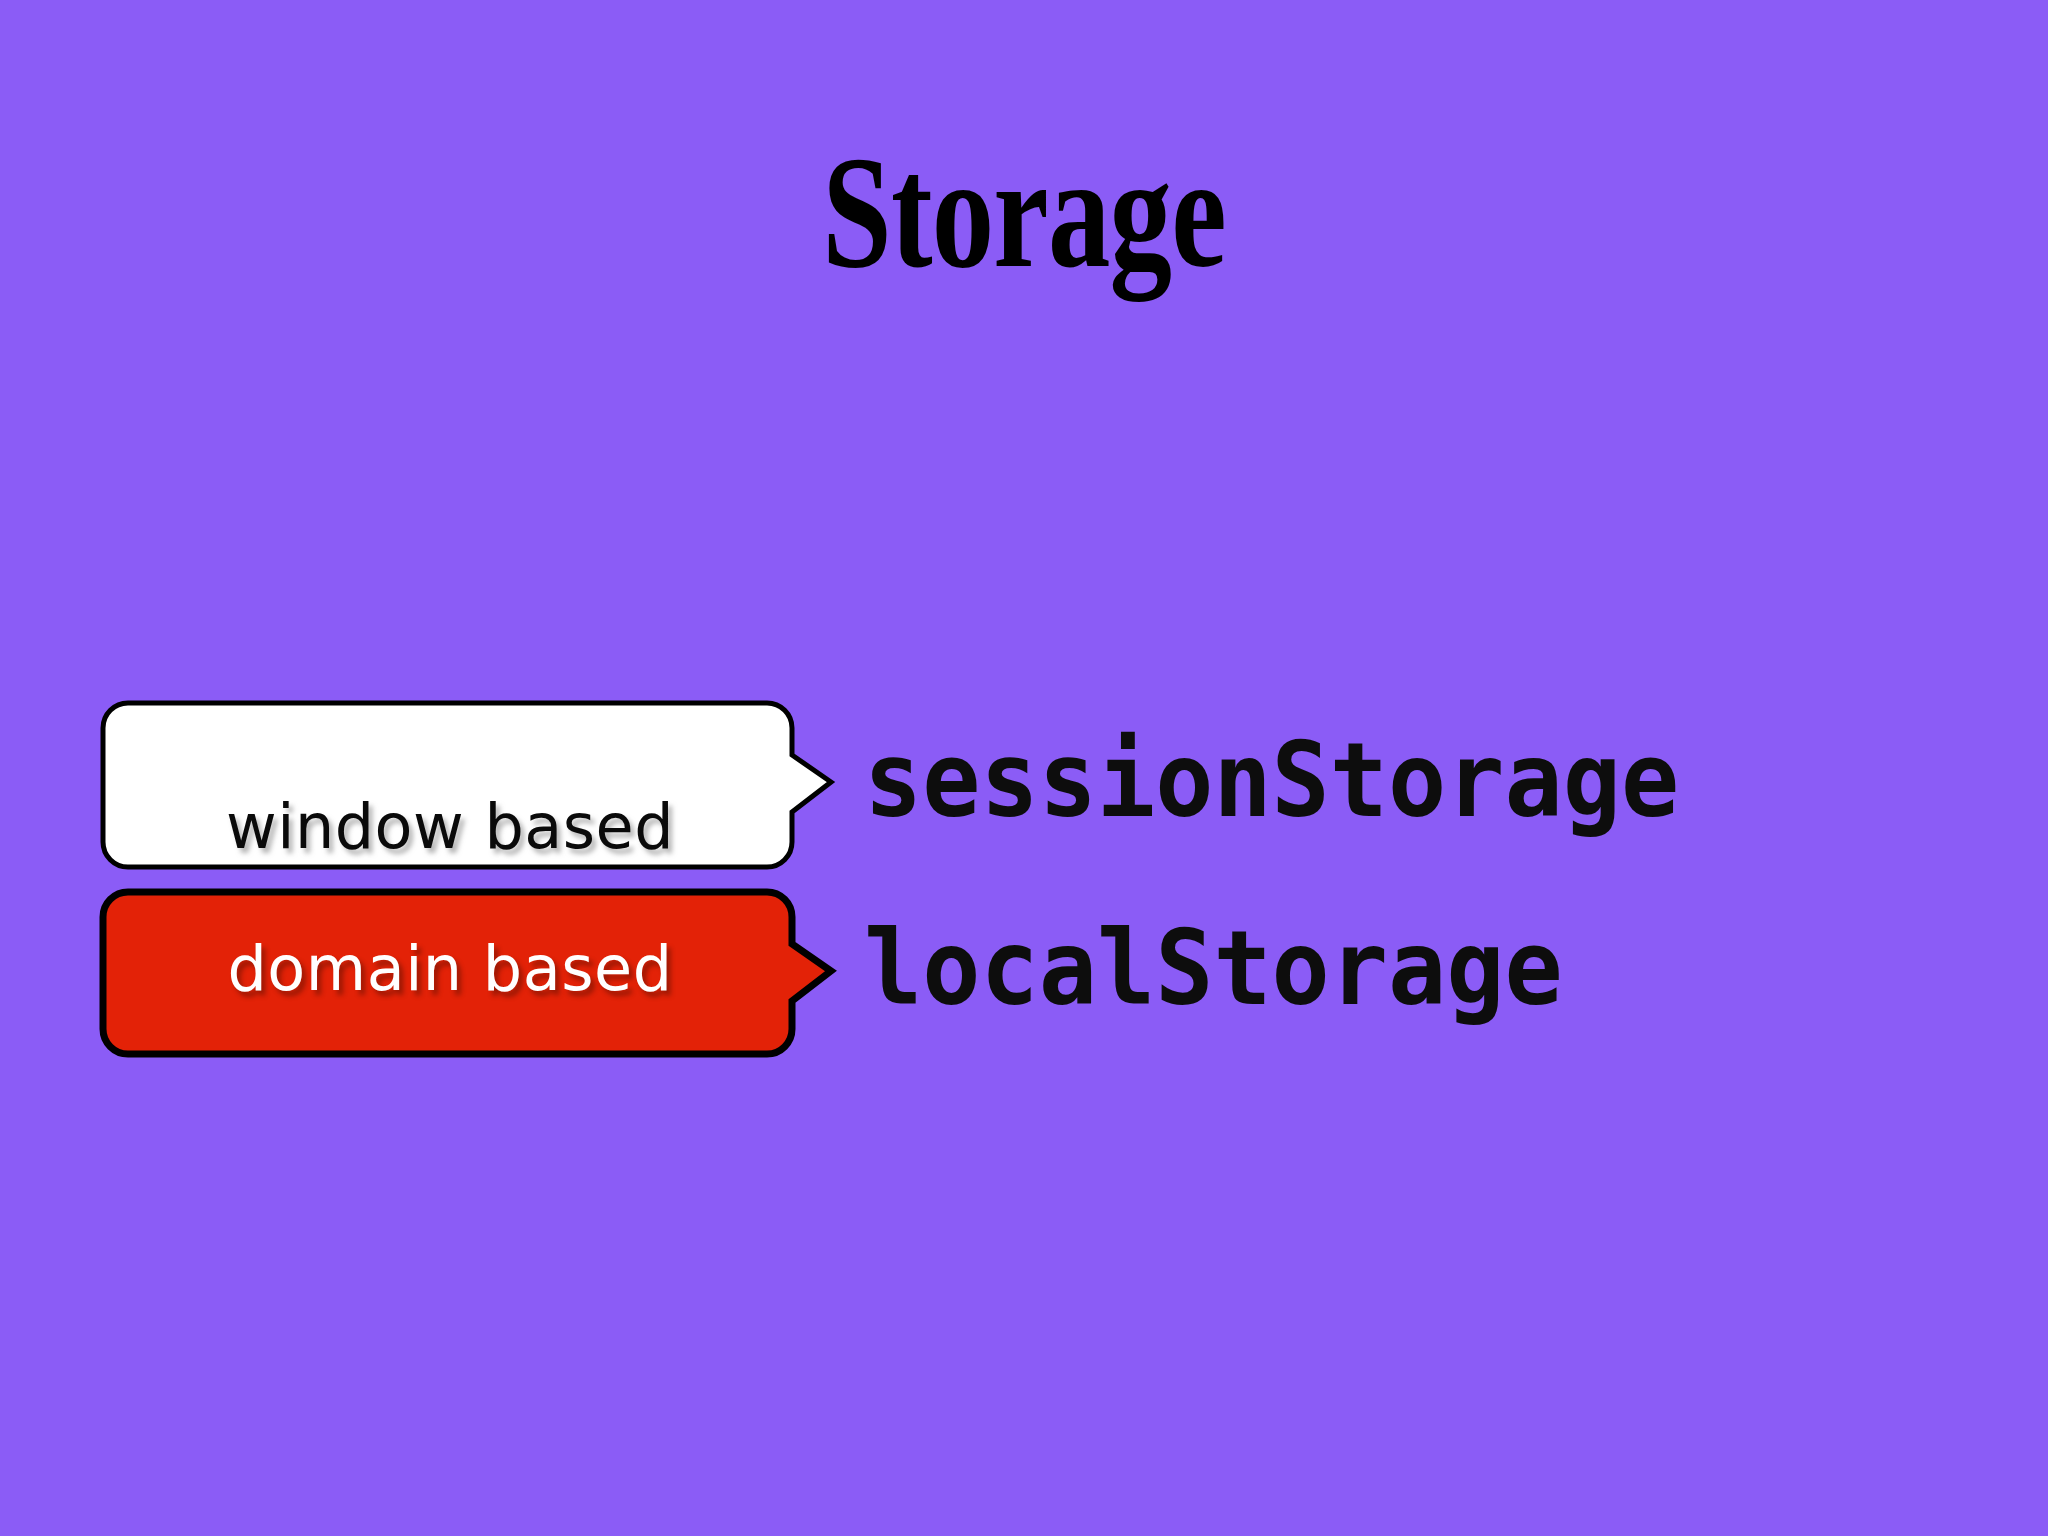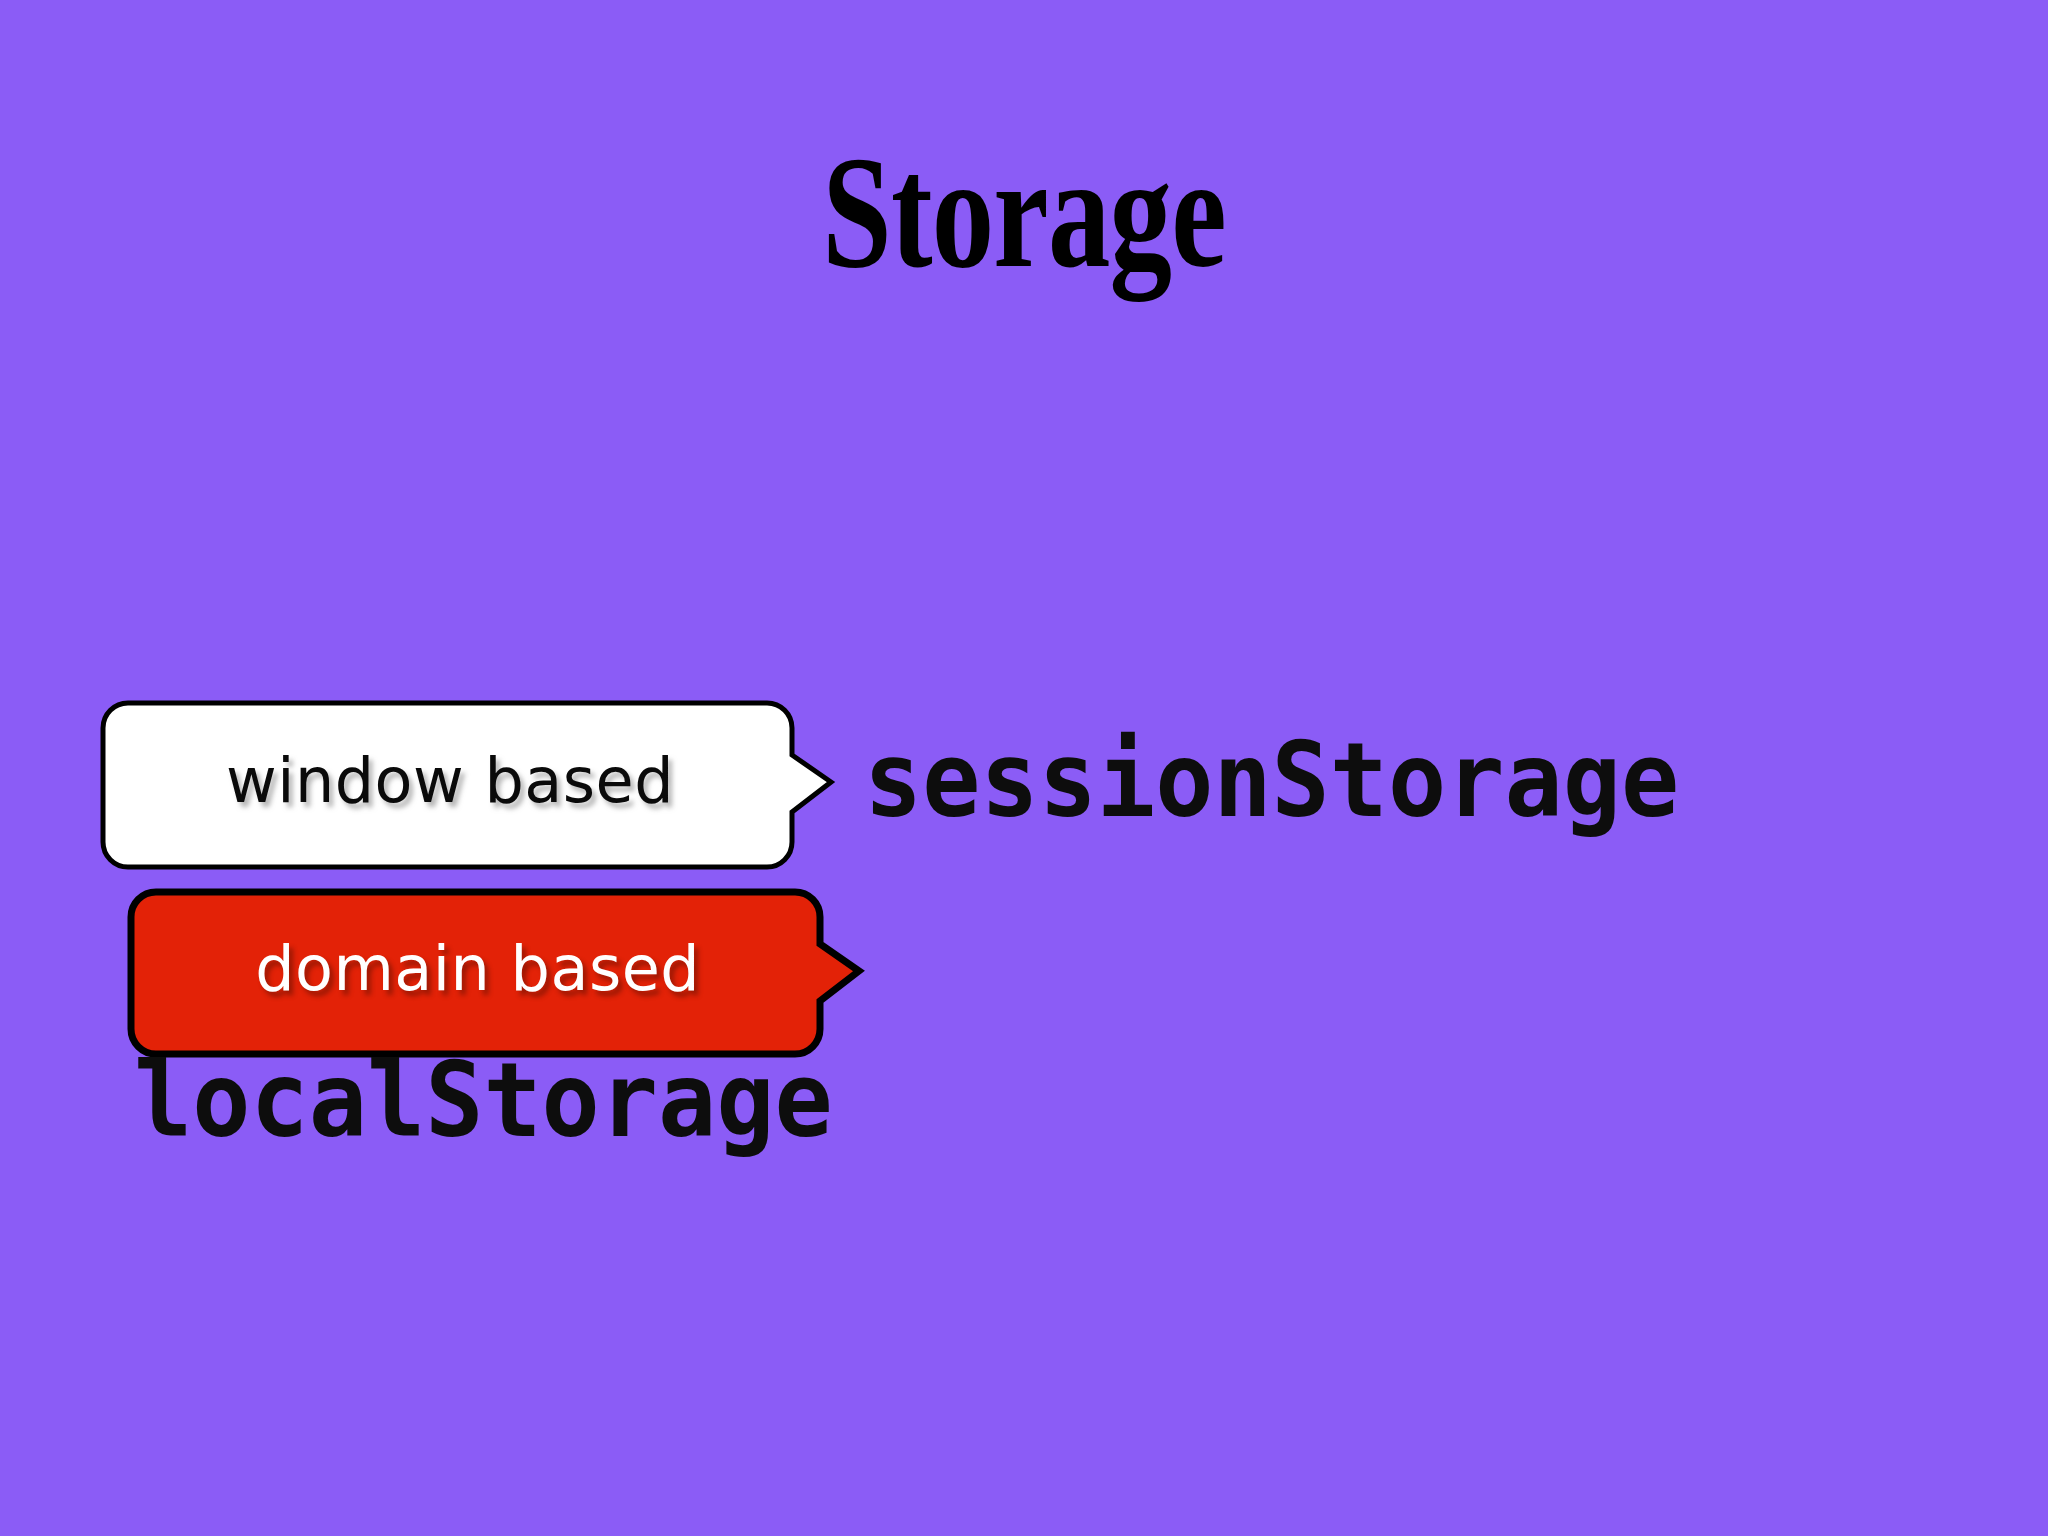--- a/index.html
+++ b/index.html
@@ -36,21 +36,21 @@
   }
 
   
   .row {
     position: absolute;
     display: flex;
     align-items: center;
   }
 
   .row-session { left: 100px; top: 700px; }
-  .row-local   { left: 100px; top: 888px; flex-direction: column; }
+  .row-local   { left: 100px; top: 888px; }
 
   
   .callout {
     position: relative;
     width: 730px;
     height: 160px;
     flex: 0 0 auto;
   }
 
   .callout svg {
@@ -74,20 +74,21 @@
     font-size: 62px;
     font-weight: 400;
     letter-spacing: 0.5px;
     white-space: nowrap;
     pointer-events: none;
   }
 
   .callout-white .callout-label {
     color: #0a0a0a;
     text-shadow: 4px 5px 5px rgba(120,120,120,0.55);
+    margin-top: 46px;
   }
 
   .callout-red .callout-label {
     color: #ffffff;
     text-shadow: 4px 5px 5px rgba(60,10,0,0.45);
   }
 
   
   .code-text {
     margin-left: 34px;

